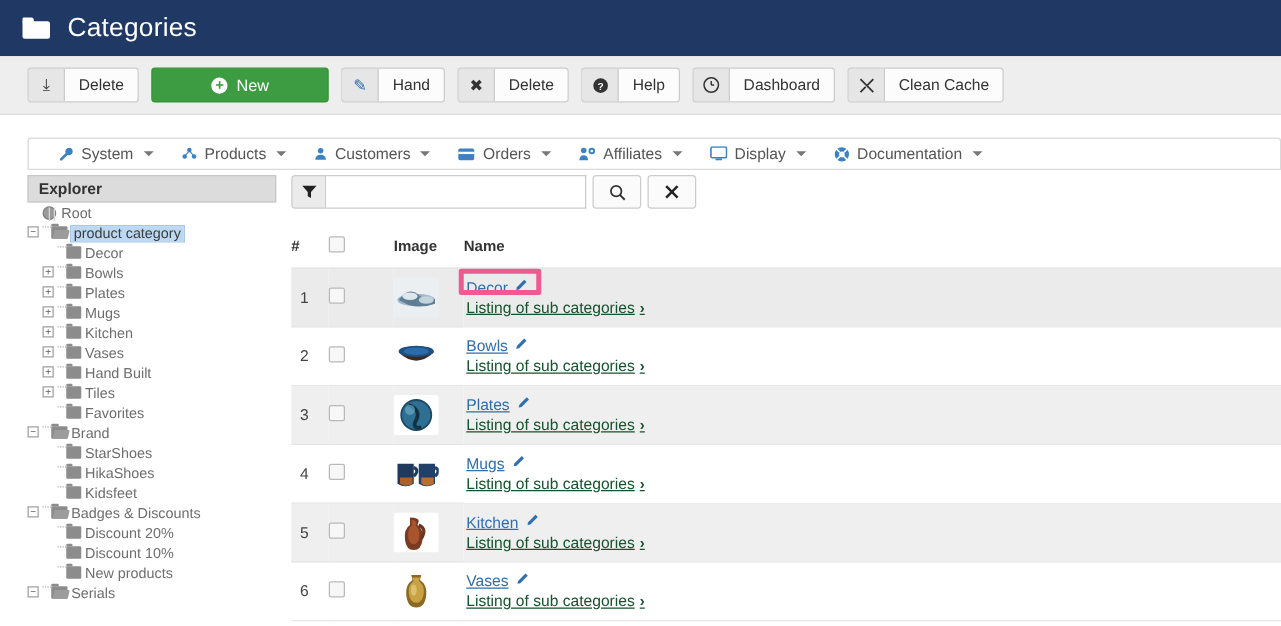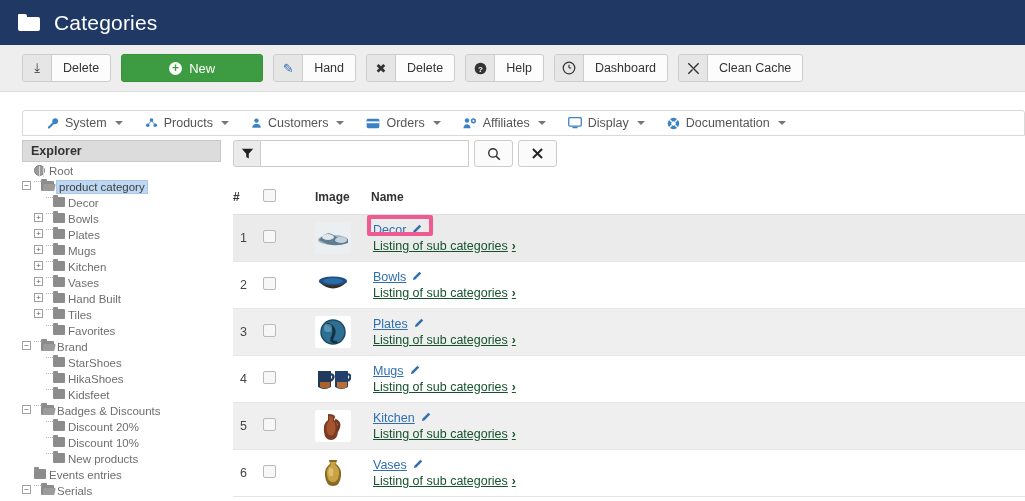--- a/index.html
+++ b/index.html
@@ -579,25 +579,20 @@
           <span class="dash"></span>
           <span class="fold-closed"></span>
           <span class="node-label">Discount 10%</span>
         </div>
         <div class="node">
           <span class="indent" style="width:12px"></span>
           <span class="toggle-spacer"></span>
           <span class="dash"></span>
           <span class="fold-closed"></span>
           <span class="node-label">New products</span>
-        </div>
-        <div class="node">
-          <span class="toggle-spacer"></span>
-          <span class="fold-closed"></span>
-          <span class="node-label">Events entries</span>
         </div>
         <div class="node">
           <span class="toggle">−</span>
           <span class="dash"></span>
           <span class="fold-open"></span>
           <span class="node-label">Serials</span>
         </div>
       </div>
   </div>
 

